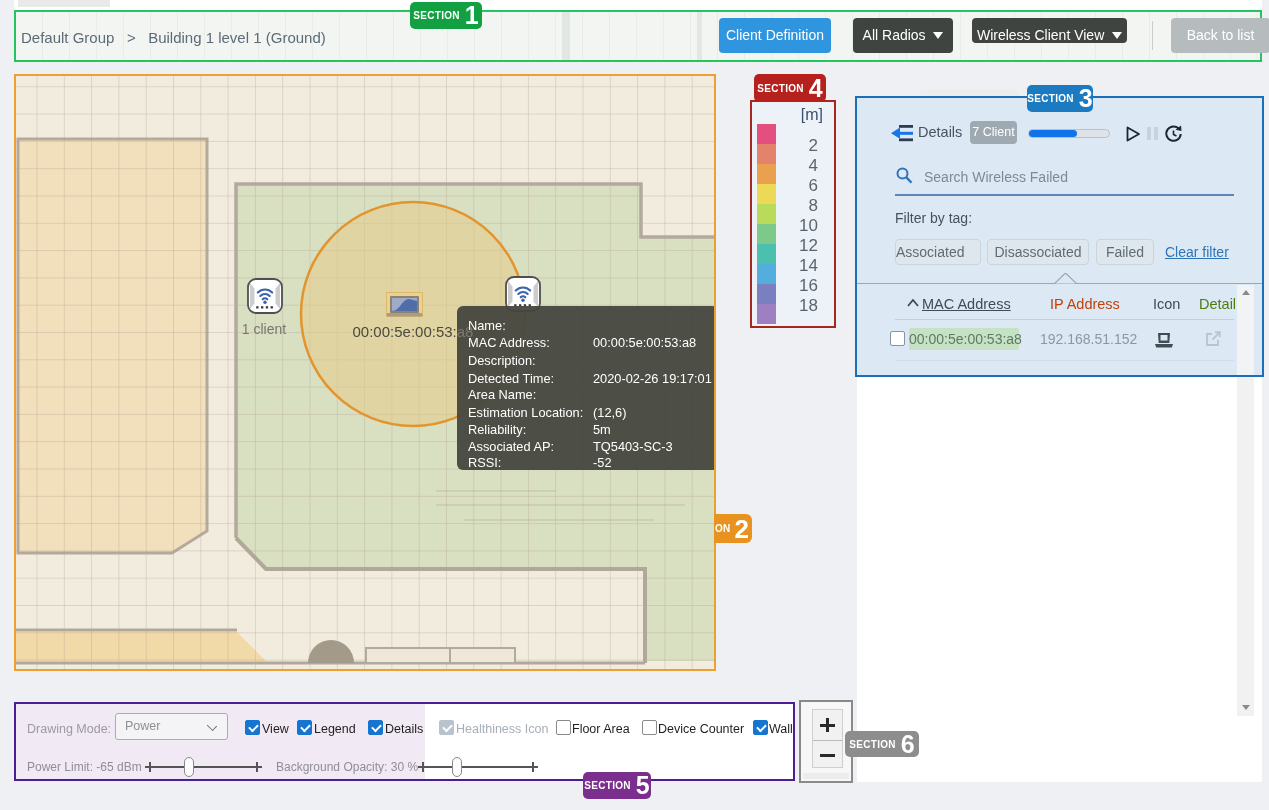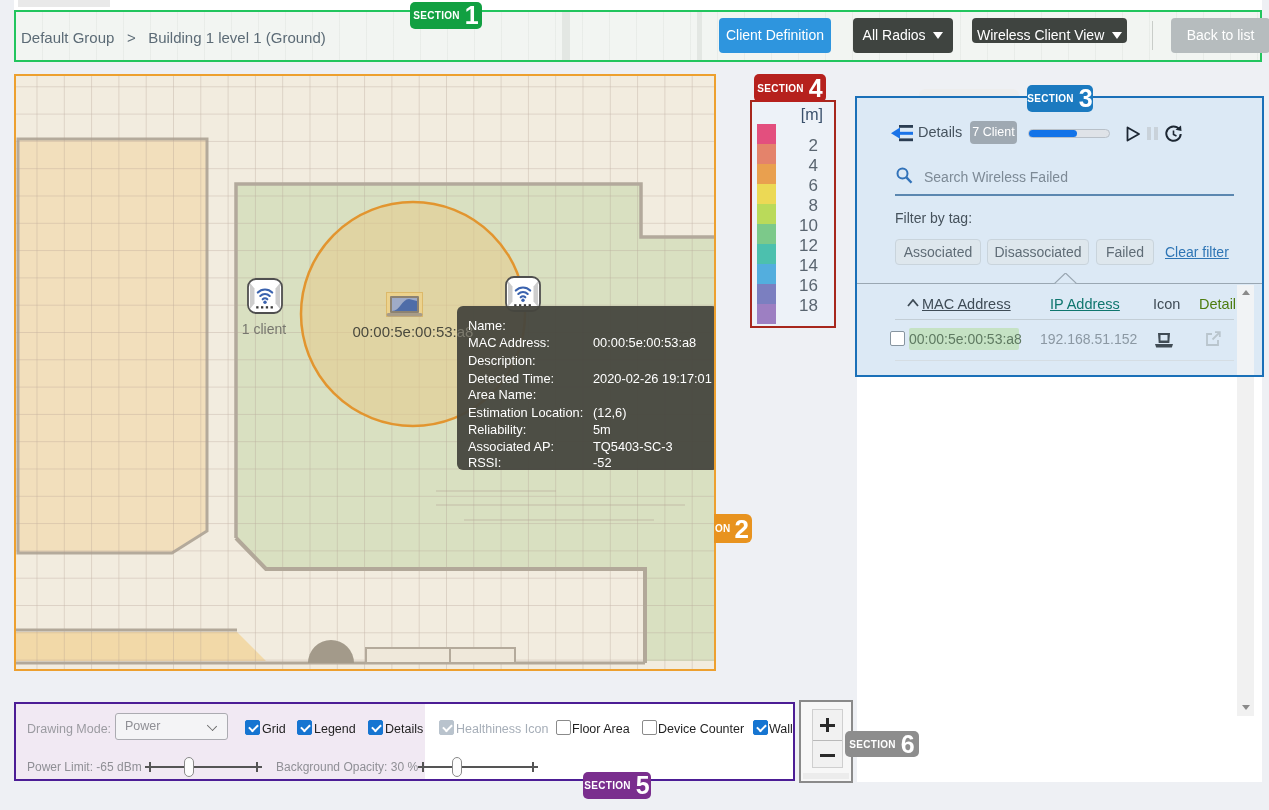--- a/index.html
+++ b/index.html
@@ -146,33 +146,33 @@
     <polygon points="11.5,4.8 17.5,6 17,0.5" fill="#1d2733"></polygon>
     <path d="M9.5,5.5 V9.5 L12.5,11" fill="none" stroke="#1d2733" stroke-width="1.6"></path>
   </svg>
   <svg class="abs" style="left:39px;top:69px" width="19" height="19" viewBox="0 0 19 19">
     <circle cx="6.5" cy="6.5" r="5" fill="none" stroke="#3172b9" stroke-width="2"></circle>
     <line x1="10.4" y1="10.4" x2="15.5" y2="15.8" stroke="#3172b9" stroke-width="2.4"></line>
   </svg>
   <div class="abs" style="left:67px;top:71px;font-size:14px;color:#7d8a96">Search Wireless Failed</div>
   <div class="abs" style="left:38px;top:96px;width:339px;height:2px;background:#5b87b0"></div>
   <div class="abs" style="left:38px;top:112px;font-size:14px;color:#46525c">Filter by tag:</div>
-  <div class="abs" style="left:38px;top:141px;width:86px;height:26px;background:#dee7ed;border:1px solid #c9d4dc;border-radius:4px;color:#5f6c76;font-size:14px;text-align:center;line-height:24px">Associated</div>
+  <div class="abs" style="left:38px;top:141px;width:86px;height:26px;background:#dee7ed;border:1px solid #c9d4dc;border-radius:4px;color:#5f6c76;font-size:14px;text-align:left;line-height:24px">Associated</div>
   <div class="abs" style="left:130px;top:141px;width:102px;height:26px;background:#dee7ed;border:1px solid #c9d4dc;border-radius:4px;color:#5f6c76;font-size:14px;text-align:center;line-height:24px">Disassociated</div>
   <div class="abs" style="left:239px;top:141px;width:58px;height:26px;background:#dee7ed;border:1px solid #c9d4dc;border-radius:4px;color:#5f6c76;font-size:14px;text-align:center;line-height:24px">Failed</div>
   <div class="abs" style="left:308px;top:146px;font-size:14px;color:#2e75b5;text-decoration:underline">Clear filter</div>
   <div class="abs" style="left:0px;top:185px;width:405px;height:1px;background:#9aa7b2"></div>
   <svg class="abs" style="left:197px;top:175px" width="23" height="11" viewBox="0 0 23 11">
     <polygon points="0,11 11.5,0 23,11" fill="#dce9f5" stroke="#9aa7b2" stroke-width="1.2"></polygon>
   </svg>
   <svg class="abs" style="left:50px;top:201px" width="12" height="8" viewBox="0 0 12 8">
     <polyline points="1,7 6,1 11,7" fill="none" stroke="#3f4c56" stroke-width="1.8"></polyline>
   </svg>
   <div class="abs" style="left:65px;top:198px;font-size:14.5px;color:#3f4c56;text-decoration:underline">MAC Address</div>
-  <div class="abs" style="left:193px;top:198px;font-size:14.5px;color:#0f766e;text-decoration:underline">IP Address</div>
+  <div class="abs" style="left:193px;top:198px;font-size:14.5px;color:#c2410c;">IP Address</div>
   <div class="abs" style="left:296px;top:198px;font-size:14.5px;color:#3f4c56">Icon</div>
   <div class="abs" style="left:342px;top:198px;font-size:14.5px;color:#4d7c0f">Detail</div>
   <div class="abs" style="left:38px;top:221px;width:339px;height:1px;background:#c3ced6"></div>
   <div class="abs" style="left:33px;top:233px;width:15px;height:15px;background:#fff;border:1.5px solid #8795a0;border-radius:2px"></div>
   <div class="abs" style="left:52px;top:230px;width:110px;height:22px;background:#c5e2c4;border-radius:2px;color:#5f7a62;font-size:14px;text-align:center;line-height:22px">00:00:5e:00:53:a8</div>
   <div class="abs" style="left:183px;top:233px;font-size:14px;color:#8b98a3">192.168.51.152</div>
   <svg class="abs" style="left:297px;top:235px" width="20" height="15" viewBox="0 0 20 15">
     <path d="M4,0 H16 L15.3,10 H4.7 Z" fill="#414c55"></path>
     <rect x="6.5" y="2" width="7" height="5.5" fill="#dce9f5"></rect>
     <path d="M1,11 H19 L17.8,14.5 H2.2 Z" fill="#414c55"></path>
@@ -190,21 +190,21 @@
 </div>
 
 <div id="toolbar" class="abs" style="left:14px;top:702px;width:781px;height:79px;background:#fff;border:2px solid #4c1d95;z-index:10;font-size:12.5px">
   <div class="abs" style="left:0;top:0;width:409px;height:75px;background:rgba(116,40,140,.1)"></div>
   <div class="abs" style="left:11px;top:18px;color:#9b9ba1">Drawing Mode:</div>
   <div class="abs" style="left:99px;top:9px;width:113px;height:27px;background:#f4f4f6;border:1px solid #ababb1;border-radius:3px">
     <div class="abs" style="left:9px;top:5px;color:#8f8f95">Power</div>
     <div class="abs" style="right:11px;top:8px;width:8px;height:8px;border-right:1.5px solid #6a6a6a;border-bottom:1.5px solid #6a6a6a;transform:rotate(45deg) scale(1,.8)"></div>
   </div>
   <div class="cb on" style="left:229px;top:16px"></div>
-    <div class="abs" style="left:246px;top:18px;color:#1f1f1f">Grid</div>
+    <div class="abs" style="left:246px;top:18px;color:#1f1f1f">View</div>
   <div class="cb on" style="left:281px;top:16px"></div>
     <div class="abs" style="left:298px;top:18px;color:#1f1f1f">Legend</div>
   <div class="cb on" style="left:352px;top:16px"></div>
     <div class="abs" style="left:369px;top:18px;color:#1f1f1f">Details</div>
   <div class="cb dis" style="left:423px;top:16px"></div>
     <div class="abs" style="left:440px;top:18px;color:#a6aeb8">Healthiness Icon</div>
   <div class="cb" style="left:540px;top:16px"></div>
     <div class="abs" style="left:556px;top:18px;color:#1f1f1f">Floor Area</div>
   <div class="cb" style="left:626px;top:16px"></div>
     <div class="abs" style="left:642px;top:18px;color:#1f1f1f">Device Counter</div>

